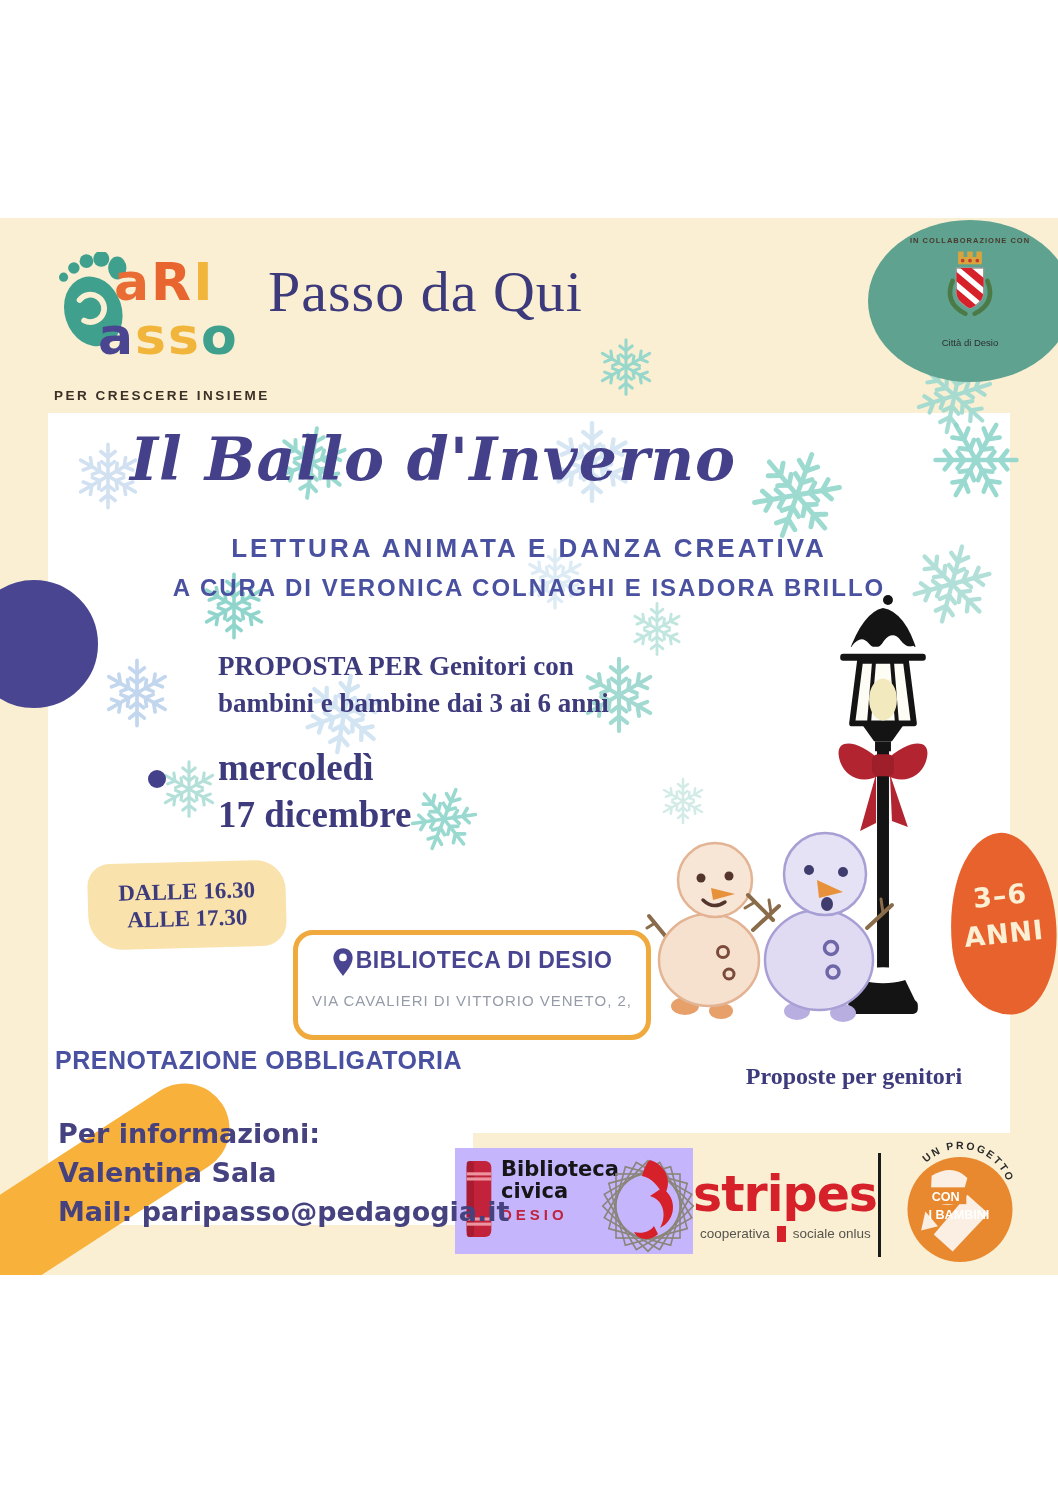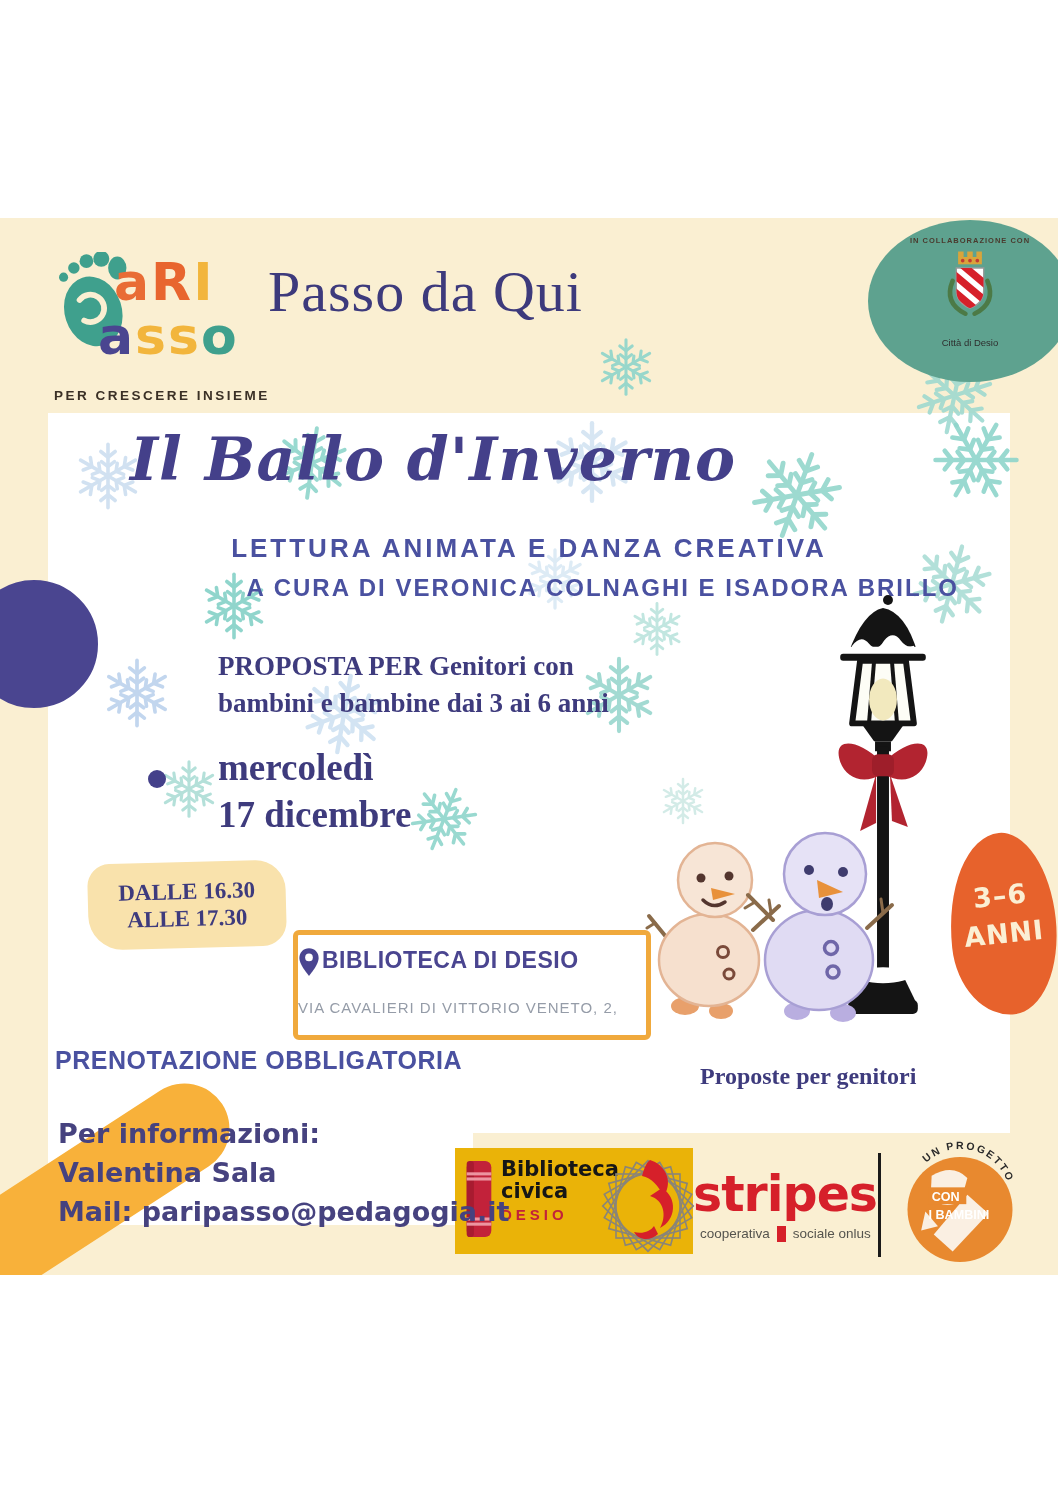--- a/index.html
+++ b/index.html
@@ -15,38 +15,38 @@
   .brand-letter{font-family:"DejaVu Sans",sans-serif;font-weight:800;font-size:52px;line-height:1}
   .brand-row{position:absolute;display:flex;gap:2px}
   .tagline{position:absolute;left:2px;top:140px;width:230px;font-size:13.5px;letter-spacing:2.5px;font-weight:700;color:#3A3026;white-space:nowrap}
   .main-title{position:absolute;left:268px;top:40px;font-family:"Liberation Serif",serif;font-weight:400;font-size:58px;color:#3D3A7C;letter-spacing:1px;z-index:3}
   .badge{position:absolute;left:868px;top:2px;width:204px;height:162px;background:#5EA28F;border-radius:50%;z-index:3;text-align:center;overflow:hidden}
   .badge-label{margin-top:16px;font-size:7.5px;font-weight:700;letter-spacing:1px;color:#4A3A2E}
   .badge-org{font-size:9.5px;color:#2E2E2E;margin-top:2px}
   
   .script-title{position:absolute;left:130px;top:206px;width:800px;font-family:"DejaVu Serif",serif;font-style:italic;font-weight:700;font-size:60px;color:#44408A;letter-spacing:1px;z-index:3}
   .sub1{position:absolute;left:99px;top:315px;width:860px;text-align:center;font-weight:800;font-size:26px;letter-spacing:3px;color:#4A51A0;z-index:3}
-  .sub2{position:absolute;left:99px;top:356px;width:860px;text-align:right;font-weight:800;font-size:24px;letter-spacing:2px;color:#4A51A0;z-index:3}
+  .sub2{position:absolute;left:99px;top:356px;width:860px;text-align:center;font-weight:800;font-size:24px;letter-spacing:2px;color:#4A51A0;z-index:3}
   .serif-b{font-family:"Liberation Serif",serif;font-weight:700;color:#3E3B7D}
   .audience{position:absolute;left:218px;top:430px;font-size:27px;line-height:37px;z-index:3}
   .bullet{position:absolute;left:148px;top:552px;width:18px;height:18px;border-radius:50%;background:#44408A;z-index:3}
   .date{position:absolute;left:218px;top:526px;font-size:37px;line-height:47px;z-index:3}
   .timebox{position:absolute;left:88px;top:644px;width:198px;height:86px;background:#F9E2AC;border-radius:22px 30px 24px 34px;transform:rotate(-1.5deg);z-index:3;text-align:center;padding-top:16px}
   .timebox div{font-family:"Liberation Serif",serif;font-weight:700;font-size:23px;color:#3E3B7D;line-height:27px}
-  .locbox{position:absolute;left:293px;top:712px;width:358px;height:110px;background:#fff;border:5px solid #F0A93C;border-radius:6px;z-index:4;text-align:left;padding-top:12px}
+  .locbox{position:absolute;left:293px;top:712px;width:358px;height:110px;background:#fff;border:5px solid #F0A93C;border-radius:20px;z-index:4;text-align:center;padding-top:12px}
   .locname{font-weight:800;font-size:23px;letter-spacing:.5px;color:#4A4590;display:inline-block;vertical-align:top}
-  .locaddr{font-size:15px;letter-spacing:1px;color:#959CA8;line-height:21px;margin-top:20px}
+  .locaddr{font-size:15px;letter-spacing:1px;color:#959CA8;line-height:21px;margin-top:13px}
   .ageblob{position:absolute;left:950px;top:615px;width:106px;height:182px;background:#E7622C;border-radius:55% 45% 48% 52%/60% 50% 50% 40%;transform:rotate(-6deg);z-index:5;text-align:center;padding-top:44px}
   .ageblob div{font-family:"DejaVu Sans",sans-serif;font-weight:800;font-size:27px;color:#FBEFD4;line-height:38px;letter-spacing:1px}
   .freeblock{position:absolute;left:55px;top:822px;font-weight:800;font-size:25px;letter-spacing:.5px;color:#4A51A0;line-height:41px;z-index:4}
   .ystroke{position:absolute;left:-95px;top:935px;width:345px;height:90px;background:#F8B13A;border-radius:45px;transform:rotate(-33deg);z-index:3}
   .contact{position:absolute;left:58px;top:896px;font-family:"DejaVu Sans",sans-serif;font-weight:700;font-size:27px;color:#46427F;line-height:39px;z-index:5}
-  .note{position:absolute;left:700px;top:842px;width:308px;text-align:left;font-family:"Liberation Serif",serif;font-weight:700;font-size:24px;color:#3E3B7D;line-height:32px;z-index:4}
+  .note{position:absolute;left:700px;top:842px;width:308px;text-align:center;font-family:"Liberation Serif",serif;font-weight:700;font-size:24px;color:#3E3B7D;line-height:32px;z-index:4}
   
-  .libbox{position:absolute;left:455px;top:930px;width:238px;height:106px;background:#eab308;z-index:4}
+  .libbox{position:absolute;left:455px;top:930px;width:238px;height:106px;background:#c4b5fd;z-index:4}
   .libname{position:absolute;left:46px;top:10px;font-family:"DejaVu Sans",sans-serif;font-weight:800;font-size:21px;color:#161616;line-height:22px}
   .libcity{position:absolute;left:46px;top:58px;font-size:15px;letter-spacing:4px;color:#C2223A;font-weight:700}
   .stripesword{position:absolute;left:693px;top:948px;font-family:"DejaVu Sans",sans-serif;font-weight:800;font-size:49px;letter-spacing:-1px;color:#D6202A;z-index:4}
   .stripessub{position:absolute;left:700px;top:1008px;font-size:13.5px;color:#55544E;z-index:5;display:flex;align-items:flex-start}
   .redblock{display:inline-block;width:9px;height:16px;background:#D6202A;margin:0 7px}
   .divider{position:absolute;left:878px;top:935px;width:3px;height:104px;background:#1A1A1A;z-index:4}
   .donut{position:absolute;left:-30px;top:362px;width:96px;height:96px;border:64px solid #4A4590;border-radius:50%;z-index:2}
 </style>
 </head>
 <body>

